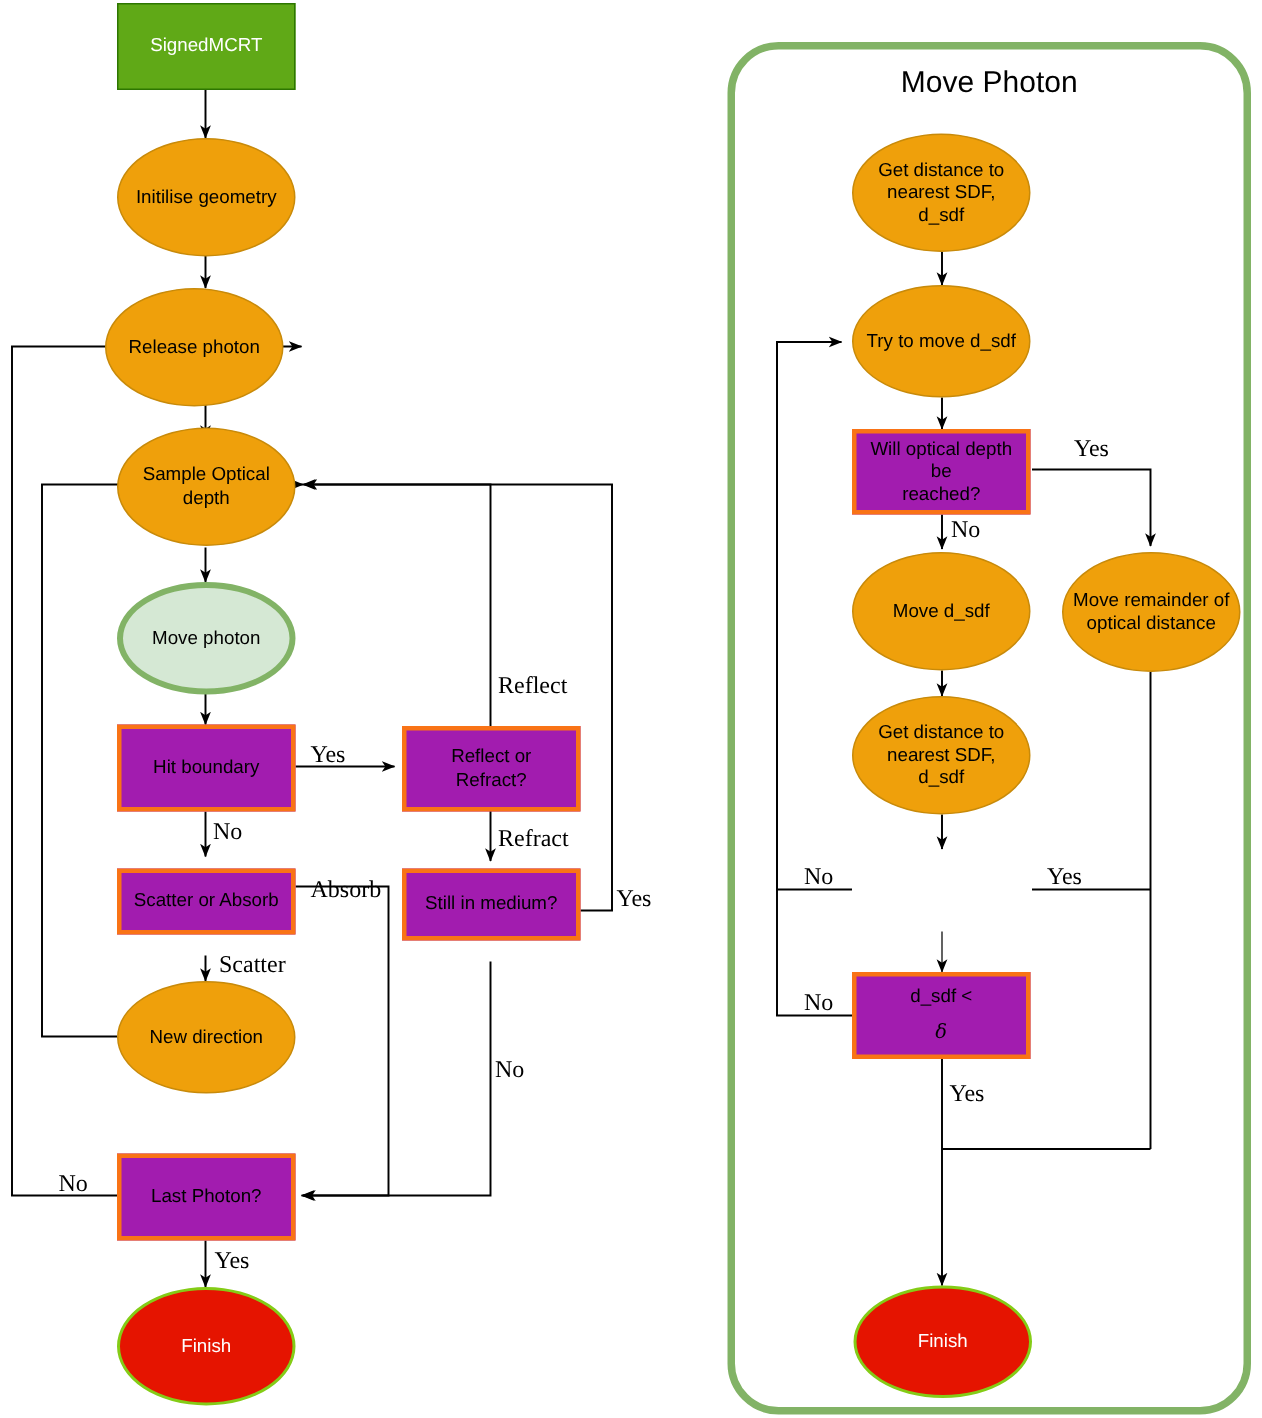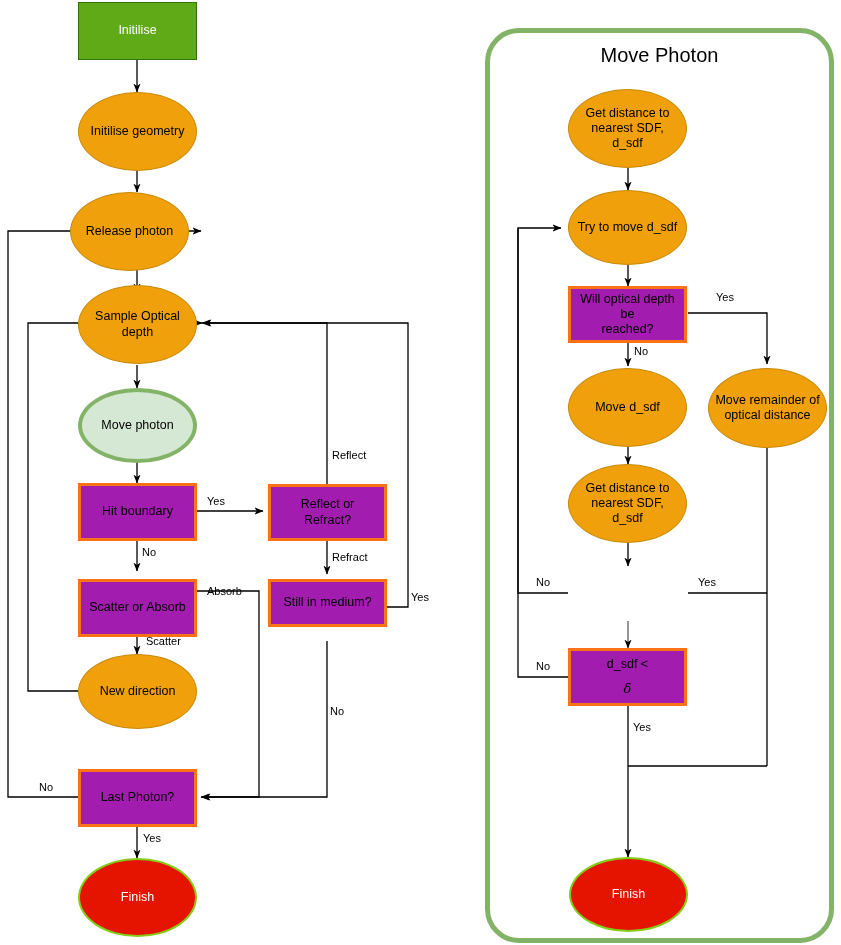--- a/index.html
+++ b/index.html
@@ -61,25 +61,26 @@
   .node-rect-blue {
     background: #a21caf;
     border: 3px solid #f97316;
   }
   .node-label-inner {
     padding: 0 6px;
     white-space: pre-line;
   }
   .edge-label {
     position: absolute;
-    font-size: 11px;
+    font-size: 16px;
     color: #000000;
     background: transparent;
     z-index: 4;
     white-space: nowrap;
+    font-family: Liberation Serif, serif;
   }
   .panel {
     position: absolute;
     box-sizing: border-box;
     border: 5px solid #82B366;
     border-radius: 34px;
     background: transparent;
     z-index: 1;
   }
   .panel-title {
@@ -168,21 +169,21 @@
 
       <path d="M628,706 L628,857" marker-end="url(#arrow)"></path>
       <path d="M767,766 L628,766"></path>
     </g>
   </svg>
 
   <div class="panel" style="left:485px; top:28px; width:349px; height:915px;"></div>
   <div class="panel-title" style="left:485px; top:44px; width:349px; text-align:center;">Move Photon</div>
 
   <div class="node node-rect-green" style="left:78px; top:2px; width:119px; height:58px;">
-    <span class="node-label-inner">Initilise</span>
+    <span class="node-label-inner">SignedMCRT</span>
   </div>
 
   <div class="node node-ellipse" style="left:78px; top:92px; width:119px; height:79px;">
     <span class="node-label-inner">Initilise geometry</span>
   </div>
 
   <div class="node node-ellipse" style="left:70px; top:192px; width:119px; height:79px;">
     <span class="node-label-inner">Release photon</span>
   </div>
 
@@ -195,21 +196,21 @@
   </div>
 
   <div class="node node-rect-blue" style="left:268px; top:484px; width:119px; height:57px;">
     <span class="node-label-inner">Reflect or Refract?</span>
   </div>
 
   <div class="node node-rect-blue" style="left:78px; top:483px; width:119px; height:58px;">
     <span class="node-label-inner">Hit boundary</span>
   </div>
 
-  <div class="node node-rect-blue" style="left:78px; top:579px; width:119px; height:58px;">
+  <div class="node node-rect-blue" style="left:78px; top:579px; width:119px; height:44px;">
     <span class="node-label-inner">Scatter or Absorb</span>
   </div>
 
   <div class="node node-rect-blue" style="left:268px; top:579px; width:119px; height:48px;">
     <span class="node-label-inner">Still in medium?</span>
   </div>
 
   <div class="node node-ellipse" style="left:78px; top:654px; width:119px; height:75px;">
     <span class="node-label-inner">New direction</span>
   </div>

